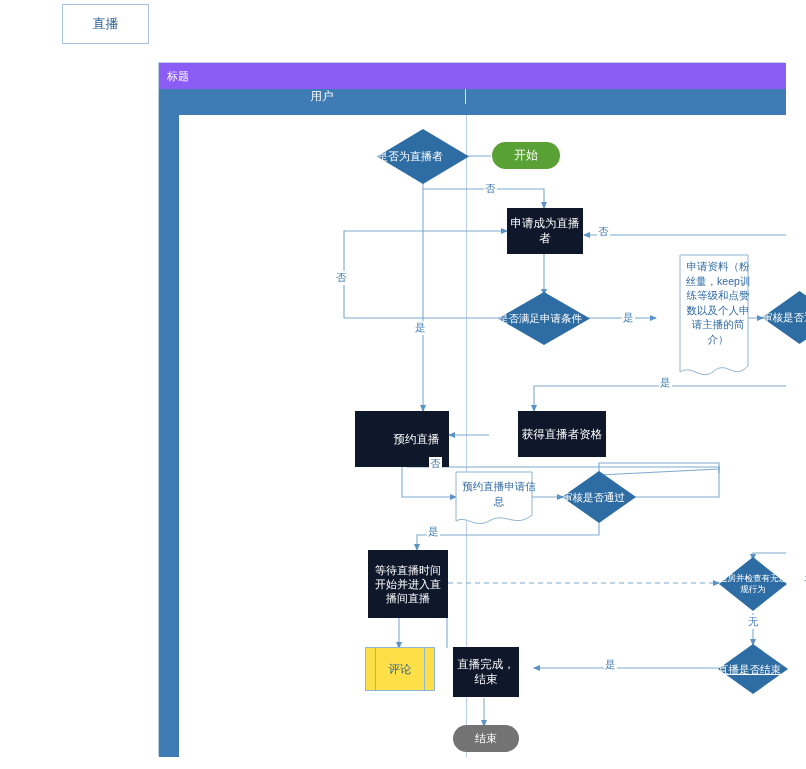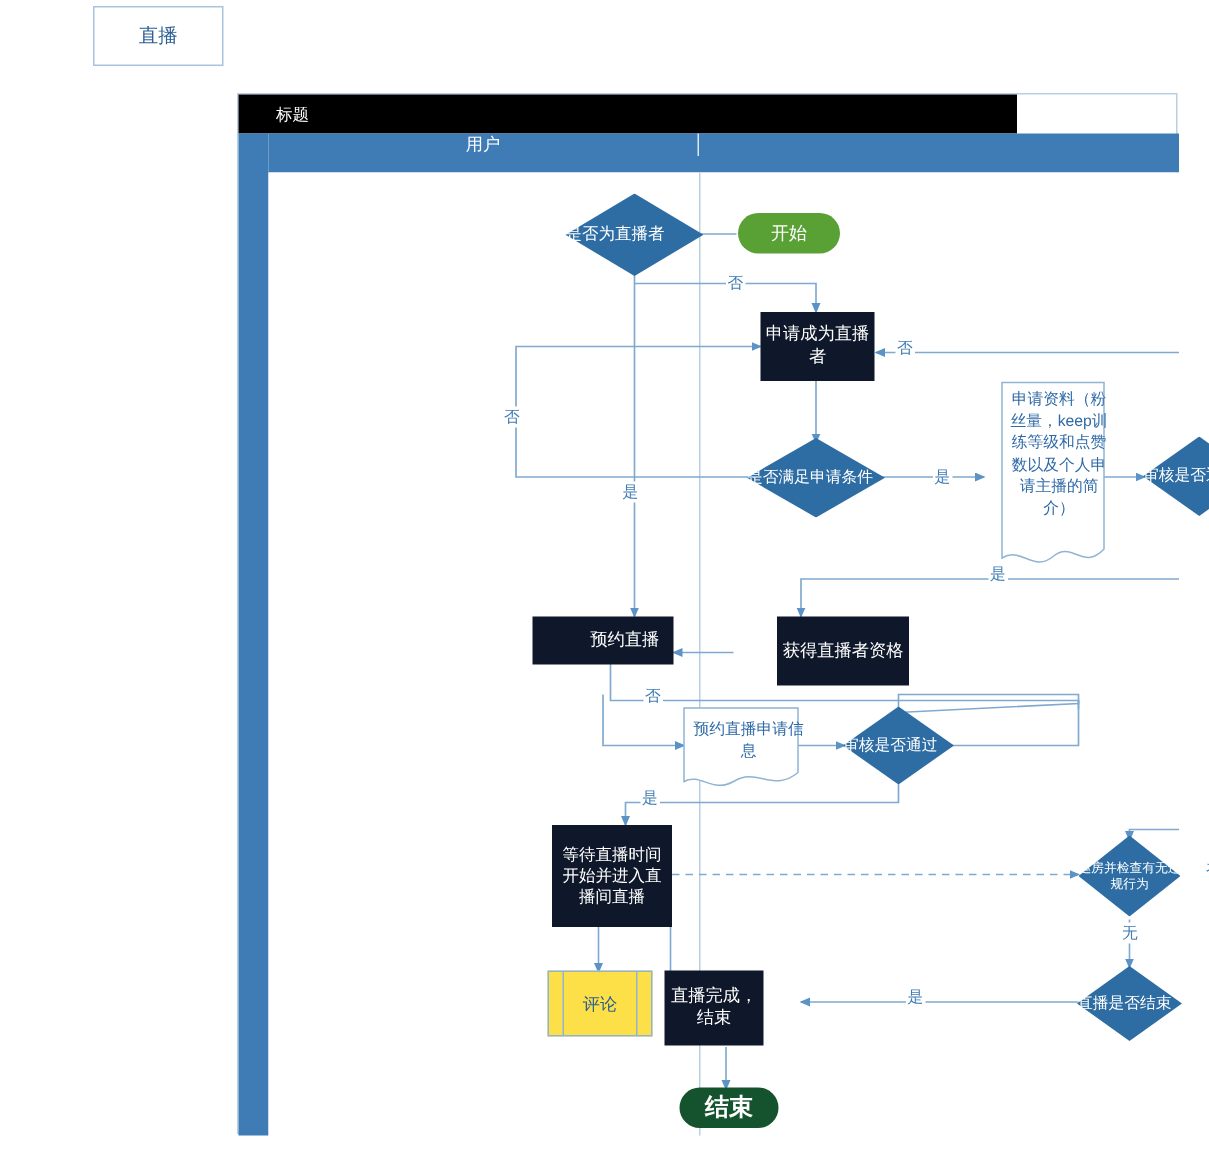--- a/index.html
+++ b/index.html
@@ -33,26 +33,26 @@
     position: absolute;
     left: 158px; top: 62px;
     width: 627px; height: 694px;
     background: #ffffff;
     border: 1px solid #b8cfe4;
     box-sizing: border-box;
   }
   #title-bar {
     position: absolute;
     left: 0; top: 0;
-    width: 519px; height: 26px;
-    background: #000000;
+    width: 627px; height: 26px;
+    background: #8b5cf6;
     color: #ffffff;
     font-size: 11px;
     display: flex; align-items: center;
-    padding-left: 25px;
+    padding-left: 8px;
     box-sizing: border-box;
   }
   #left-band {
     position: absolute;
     left: 0; top: 26px;
     width: 20px; height: 668px;
     background: #3f7cb5;
   }
   #lane-header-row {
     position: absolute;
@@ -99,25 +99,24 @@
     line-height: 15px;
     padding: 2px;
   }
   .terminator-start {
     background: #59a135;
     color: #ffffff;
     font-size: 12px;
     border-radius: 14px;
   }
   .terminator-end {
-    background: #14532d;
-    color: #ffffff;
-    font-size: 16px;
+    background: #737373;
+    color: #ffffff;
+    font-size: 11px;
     border-radius: 14px;
-    font-weight: bold;
   }
   .predef {
     background: #fde047;
     border: 1px solid #8fb4d4;
     color: #2f5f8f;
     font-size: 11.5px;
   }
   .predef::before, .predef::after {
     content: "";
     position: absolute;
@@ -267,39 +266,39 @@
 
     <div class="diamond-wrap" style="left:339px; top:229px; width:92px; height:53px;">
       <svg width="92" height="53">
           <polygon points="46,0 92,26.5 46,53 0,26.5" fill="#2e6da4"></polygon>
         </svg>
       <div class="diamond-label" style="font-size:10.5px;">
         <span>是否满足申请条件</span>
       </div>
     </div>
 
-    <div class="doc-wrap" style="left:508px; top:191px; width:70px; height:127px;">
+    <div class="doc-wrap" style="left:520px; top:191px; width:70px; height:127px;">
       <svg width="70" height="127">
         <path d="M1,1 H69 V112 C55,127 48,106 35,117 C22,128 14,110 1,118 Z" fill="#ffffff" stroke="#8fb4d4" stroke-width="1"></path>
       </svg>
       <div class="doc-label" style="font-size:10.5px; padding:5px 4px 0 4px;">
         <span>申请资料（粉丝量，keep训练等级和点赞数以及个人申请主播的简介）</span>
       </div>
     </div>
 
     <div class="diamond-wrap" style="left:603px; top:228px; width:75px; height:53px;">
       <svg width="75" height="53">
           <polygon points="37.5,0 75,26.5 37.5,53 0,26.5" fill="#2e6da4"></polygon>
         </svg>
       <div class="diamond-label" style="font-size:10.5px;">
         <span>审核是否通过</span>
       </div>
     </div>
 
-    <div class="node proc" style="left:196px; top:348px; width:94px; height:32px;padding-left:31px;">
+    <div class="node proc" style="left:196px; top:348px; width:94px; height:56px;padding-left:31px;">
       <span>预约直播</span>
     </div>
 
     <div class="node proc" style="left:331px; top:348px; width:88px; height:46px;margin-left:28px;">
       <span>获得直播者资格</span>
     </div>
 
     <div class="doc-wrap" style="left:296px; top:408px; width:78px; height:56px;">
       <svg width="78" height="56">
         <path d="M1,1 H77 V44 C60,58 50,40 34,50 C20,58 12,44 1,50 Z" fill="#ffffff" stroke="#8fb4d4" stroke-width="1"></path>
@@ -328,29 +327,29 @@
         </svg>
       <div class="diamond-label" style="font-size:8.5px; line-height:11px;">
         <span>巡房并检查有无违规行为</span>
       </div>
     </div>
 
     <div class="node predef" style="left:206px; top:584px; width:70px; height:44px;">
       <span>评论</span>
     </div>
 
-    <div class="node proc" style="left:284px; top:584px; width:66px; height:50px;">
+    <div class="node proc" style="left:294px; top:584px; width:66px; height:50px;">
       <span>直播完成，结束</span>
     </div>
 
     <div class="diamond-wrap" style="left:559px; top:581px; width:70px; height:50px;">
       <svg width="70" height="50">
           <polygon points="35,0 70,25 35,50 0,25" fill="#2e6da4"></polygon>
         </svg>
-      <div class="diamond-label" style="font-size:10.5px;">
+      <div class="diamond-label" style="font-size:10.5px;text-decoration:underline;">
         <span>直播是否结束</span>
       </div>
     </div>
 
     <div class="node terminator-end" style="left:294px; top:662px; width:66px; height:27px;">
       <span>结束</span>
     </div>
 
     <div class="edge-label" style="left:325px; top:119px;"><span>否</span></div>
     <div class="edge-label" style="left:255px; top:258px;"><span>是</span></div>

